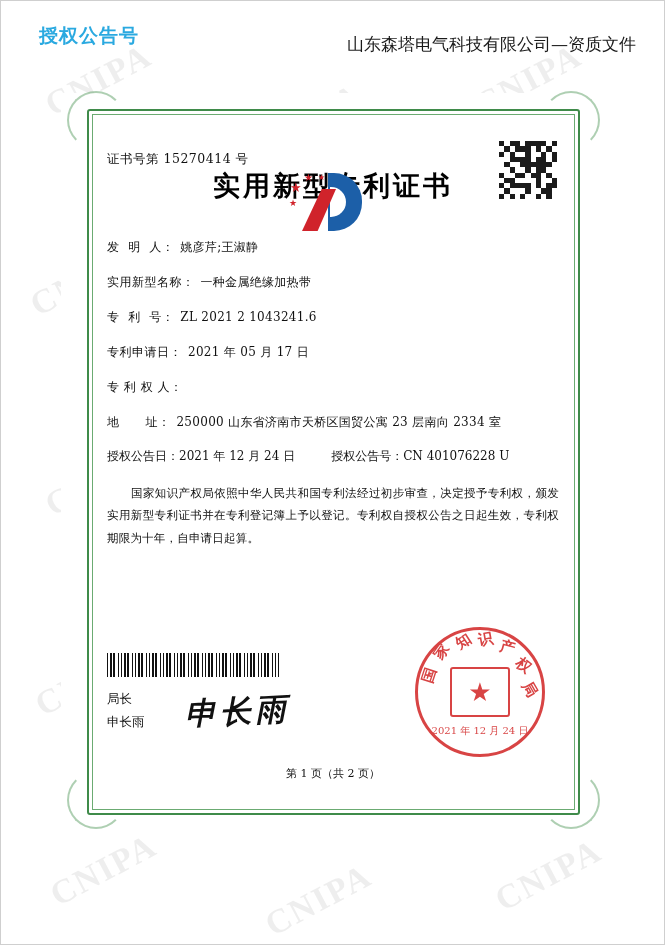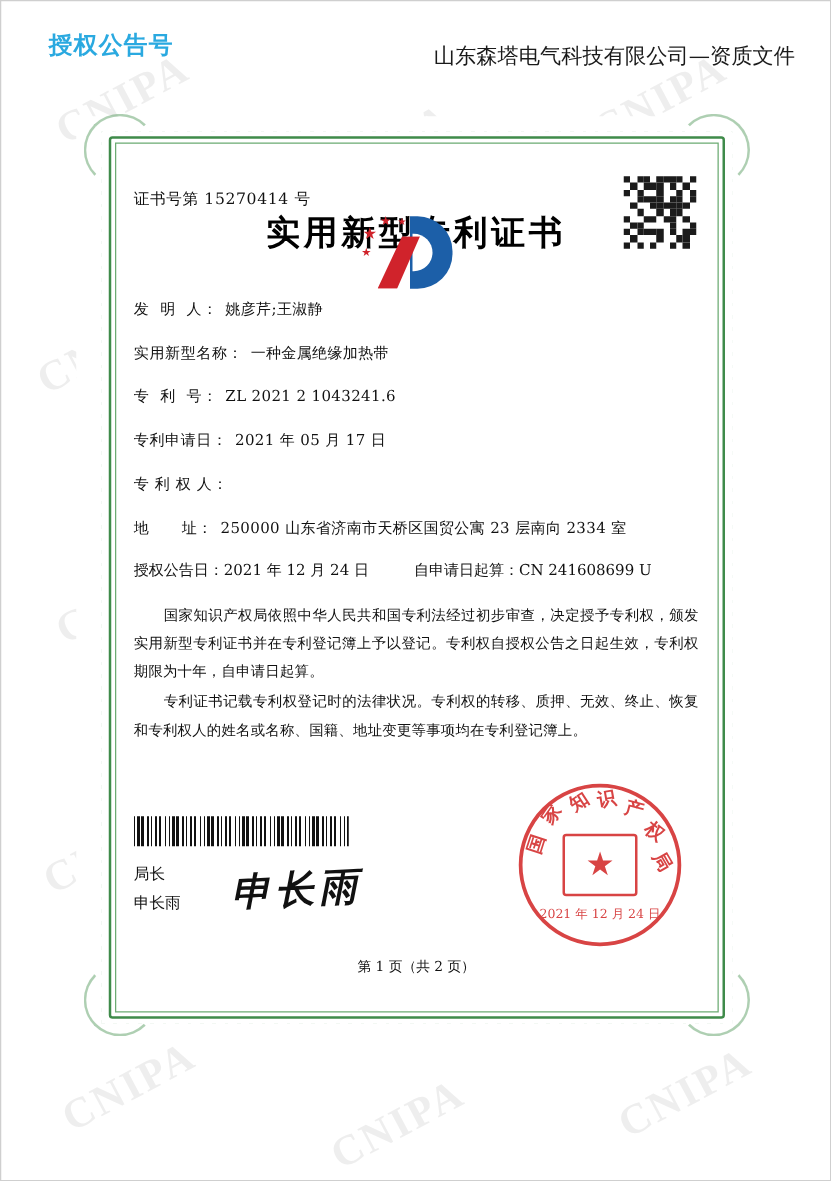--- a/index.html
+++ b/index.html
@@ -544,28 +544,27 @@
           <span class="lbl">地      址：</span>
           <span class="val">250000  山东省济南市天桥区国贸公寓 23 层南向 2334 室</span>
         </div>
 
         <div class="field-row2">
           <span class="grp">
             <span class="lbl">授权公告日：</span>
             <span class="val">2021 年 12 月 24 日</span>
           </span>
           <span class="grp">
-            <span class="lbl">自申请日起算：</span>
-            <span class="val">CN 241608699 U</span>
+            <span class="lbl">授权公告号：</span>
+            <span class="val">CN 401076228 U</span>
           </span>
         </div>
       </div>
 
       <div class="para">国家知识产权局依照中华人民共和国专利法经过初步审查，决定授予专利权，颁发实用新型专利证书并在专利登记簿上予以登记。专利权自授权公告之日起生效，专利权期限为十年，自申请日起算。</div>
-      <div class="para" style="margin-top:2px;">专利证书记载专利权登记时的法律状况。专利权的转移、质押、无效、终止、恢复和专利权人的姓名或名称、国籍、地址变更等事项均在专利登记簿上。</div>
 
       <div class="barcode"></div>
 
       <div class="sign-block">
         <div>局长</div>
         <div>申长雨</div>
       </div>
       <div class="handwriting">申长雨</div>
 
       <div class="seal">

